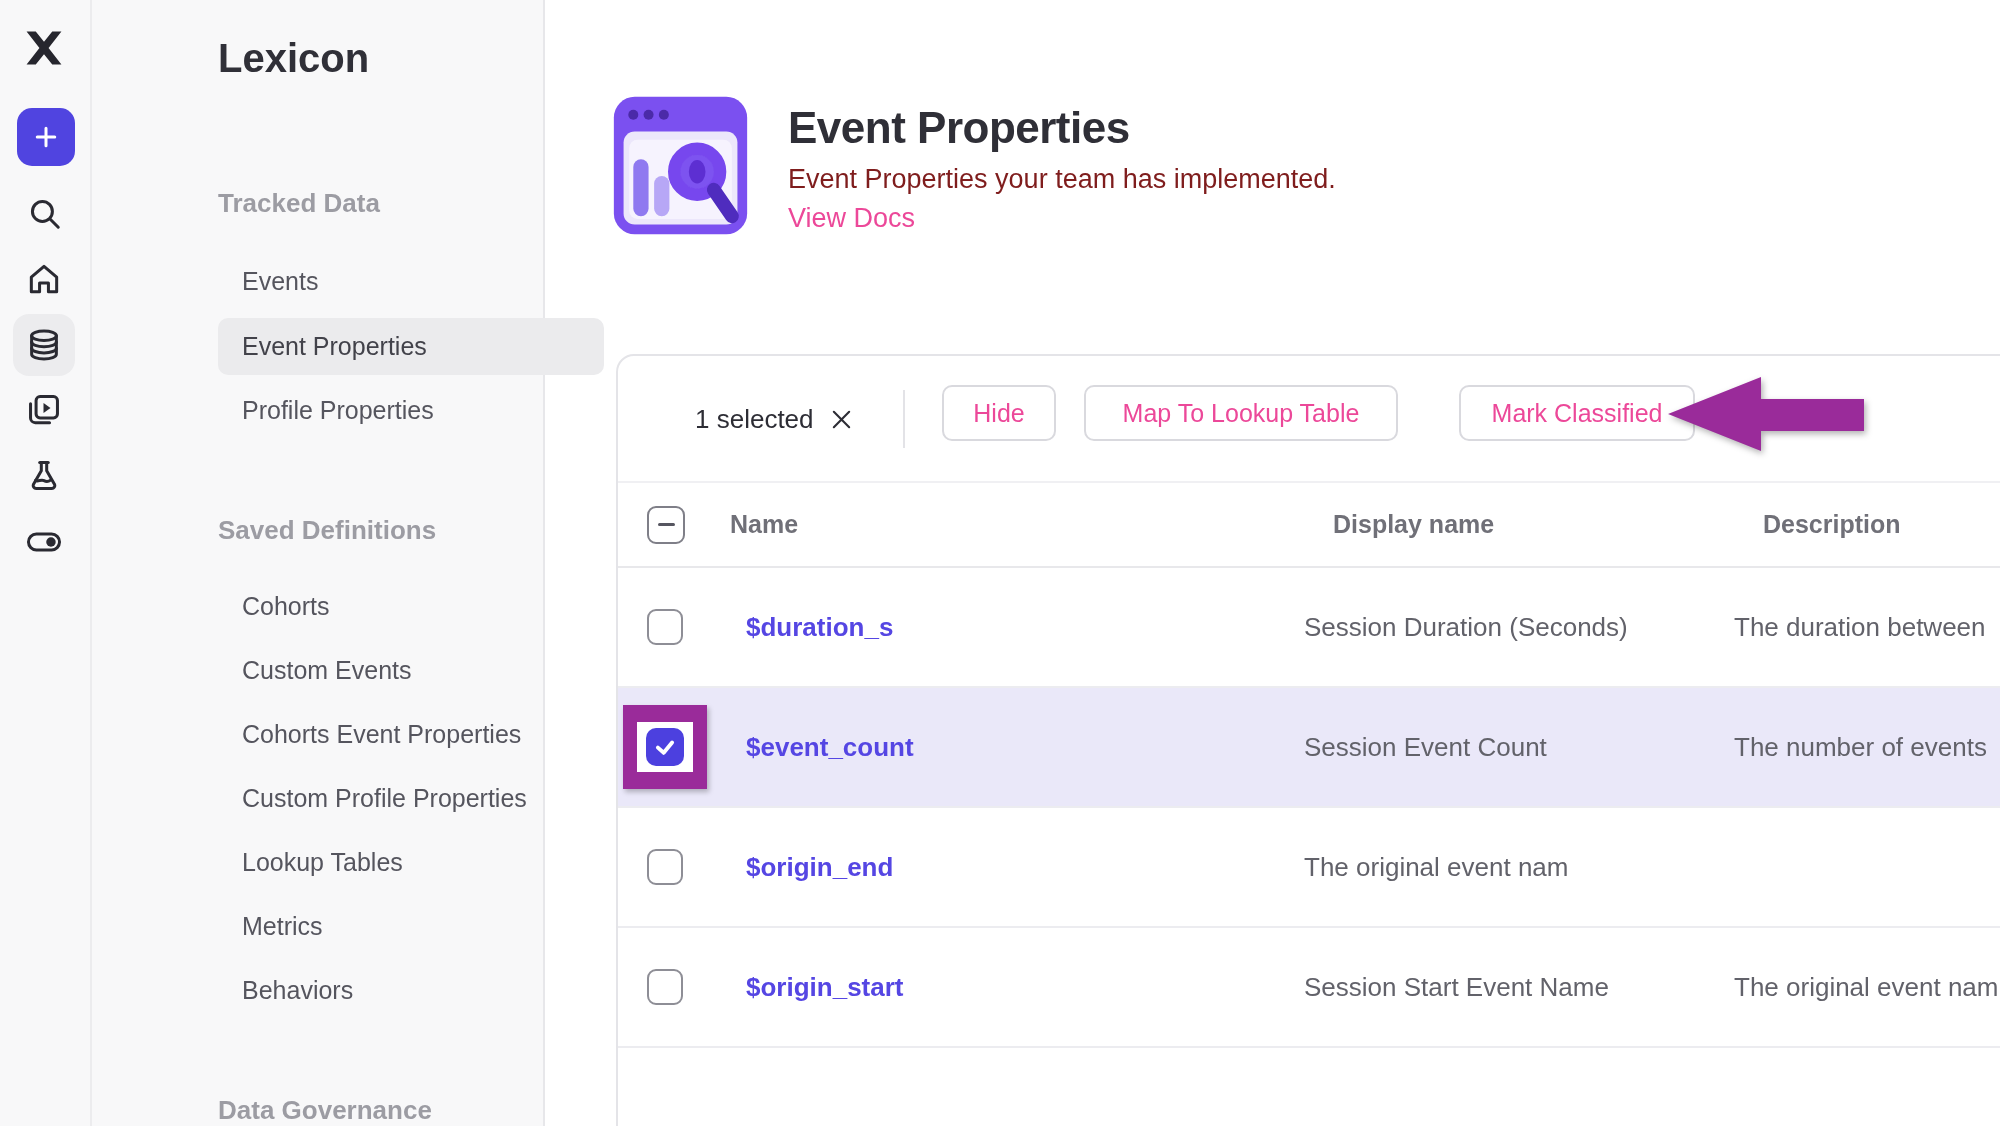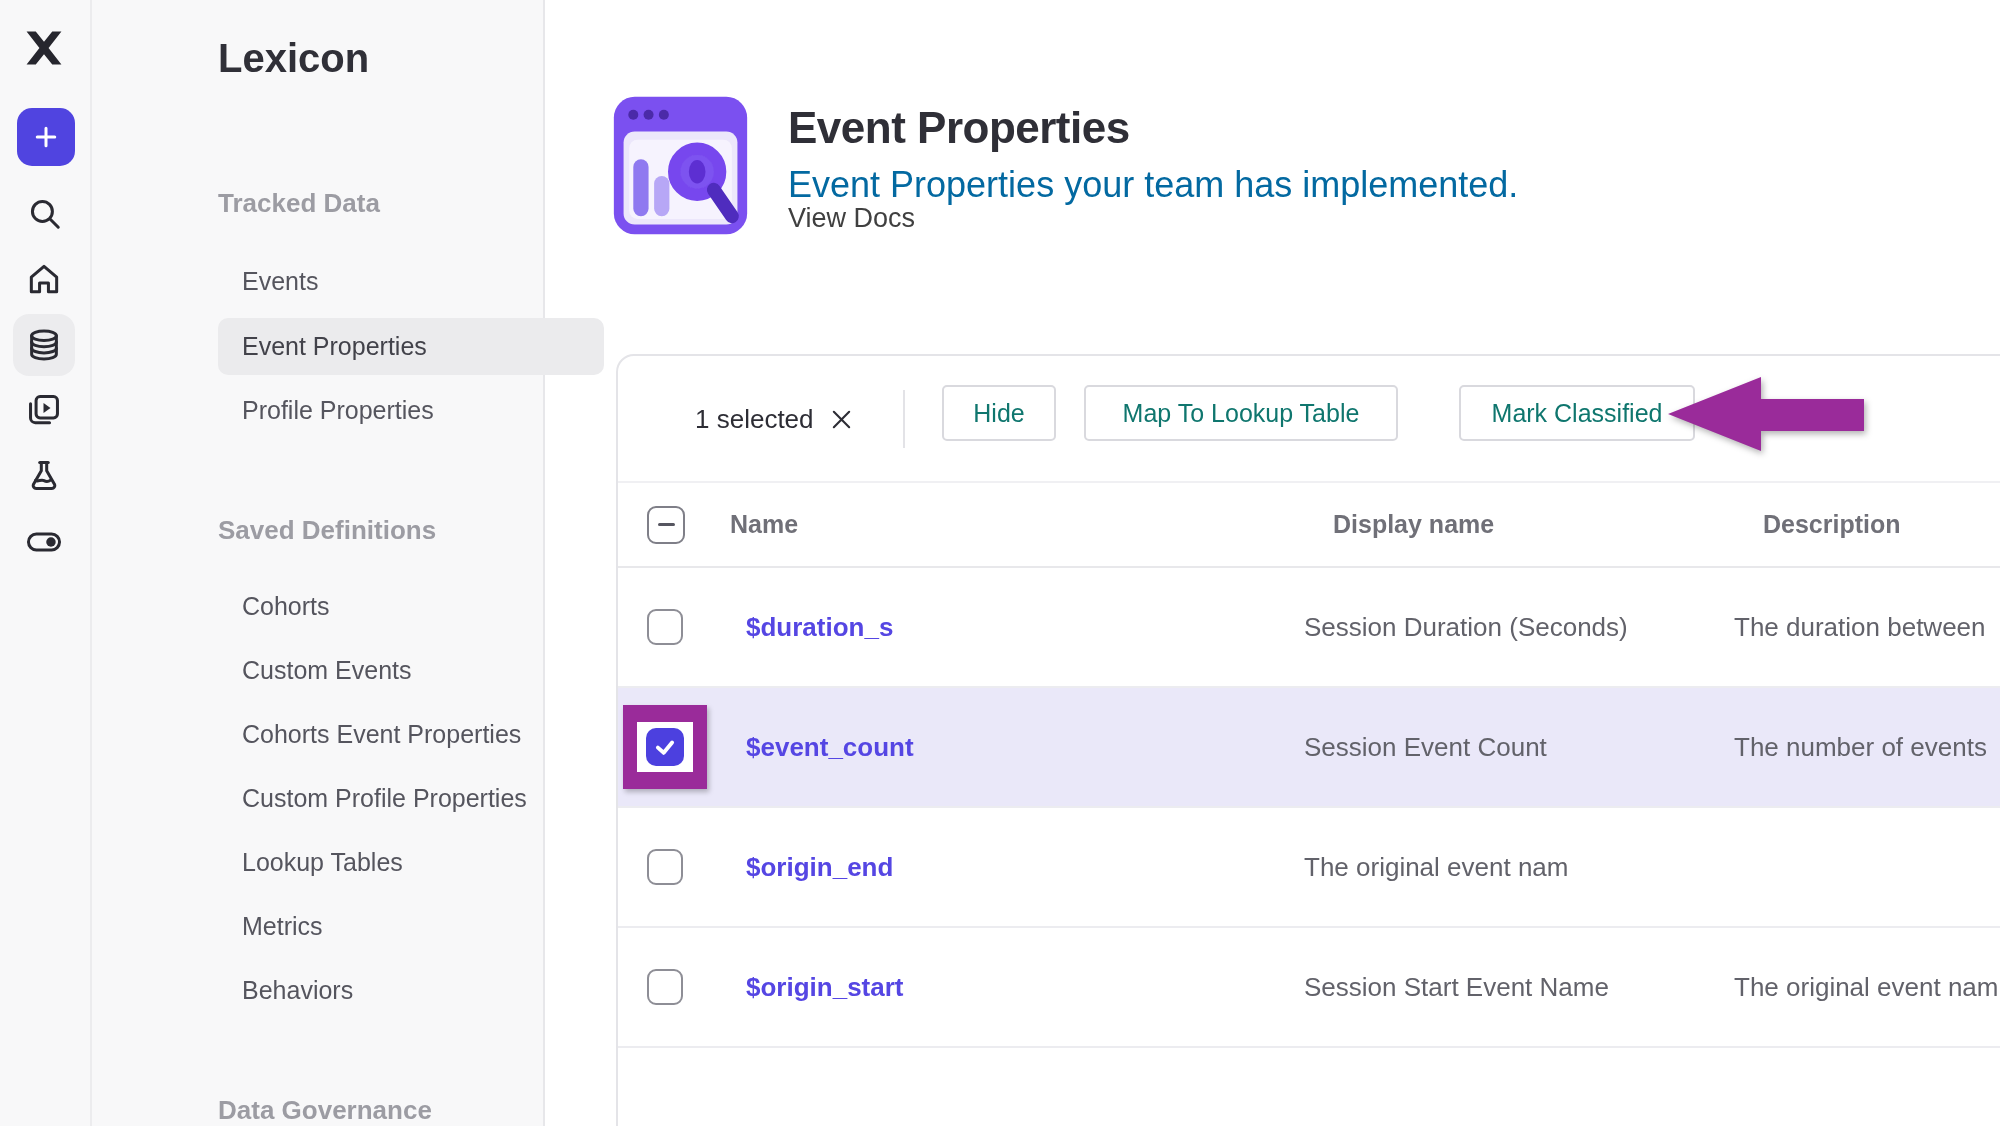--- a/index.html
+++ b/index.html
@@ -32,37 +32,37 @@
     font-size:25px; color:#55555e; cursor:pointer; white-space:nowrap; }
   .side-pill { position:absolute; left:126px; top:318px; width:386px; height:57px;
     background:#ebebed; border-radius:10px; cursor:pointer; }
   .side-pill .lbl { position:absolute; left:24px; top:0; height:57px;
     line-height:57px; font-size:25px; color:#42424a; }
 
   
   .hero-icon { position:absolute; left:611px; top:94px; width:139px; height:143px; }
   .page-title { position:absolute; left:788px; top:103px; font-size:44px;
     font-weight:800; color:#2f2f37; letter-spacing:-0.5px; }
-  .page-sub { position:absolute; left:788px; top:164px; font-size:36px; color:#0369a1; }
+  .page-sub { position:absolute; left:788px; top:164px; font-size:27px; color:#7f1d1d; }
   .page-link { position:absolute; left:788px; top:203px; font-size:27px;
-    font-weight:500; color:#404040; cursor:pointer; }
+    font-weight:500; color:#ec4899; cursor:pointer; }
 
   
   .card { position:absolute; left:616px; top:354px; width:1420px; height:900px;
     background:#fff; border:2px solid #e4e4e8; border-radius:18px; }
   .toolbar { position:relative; height:127px; border-bottom:2px solid #f0f0f3; }
   .sel-wrap { position:absolute; left:77px; top:0; height:127px; display:flex;
     align-items:center; gap:16px; }
   .sel-label { font-size:26px; font-weight:500; color:#2d2d35; }
   .sel-x { width:24px; height:24px; cursor:pointer; display:flex; align-items:center; }
   .tb-divider { position:absolute; left:285px; top:34px; width:2px; height:58px;
     background:#e3e3e7; }
   .btn { position:absolute; top:29px; height:56px; background:#fff;
-    border:2px solid #d9d9de; border-radius:5px; display:flex; align-items:center;
-    justify-content:center; font-size:25px; font-weight:500; color:#0f766e;
+    border:2px solid #d9d9de; border-radius:10px; display:flex; align-items:center;
+    justify-content:center; font-size:25px; font-weight:500; color:#ec4899;
     cursor:pointer; font-family:"Liberation Sans", sans-serif;text-align:right; }
   .btn-hide { left:324px; width:114px; }
   .btn-map  { left:466px; width:314px; }
   .btn-mark { left:811px; width:236px;margin-left:30px; }
   .anno-arrow { position:absolute; left:1046px; top:14px;
     filter:drop-shadow(2px 3px 3px rgba(0,0,0,0.3)); }
 
   .thead { display:grid; grid-template-columns:83px 603px 430px 1fr;
     align-items:center; height:85px; padding-left:29px;
     border-bottom:2px solid #e8e8eb; }

